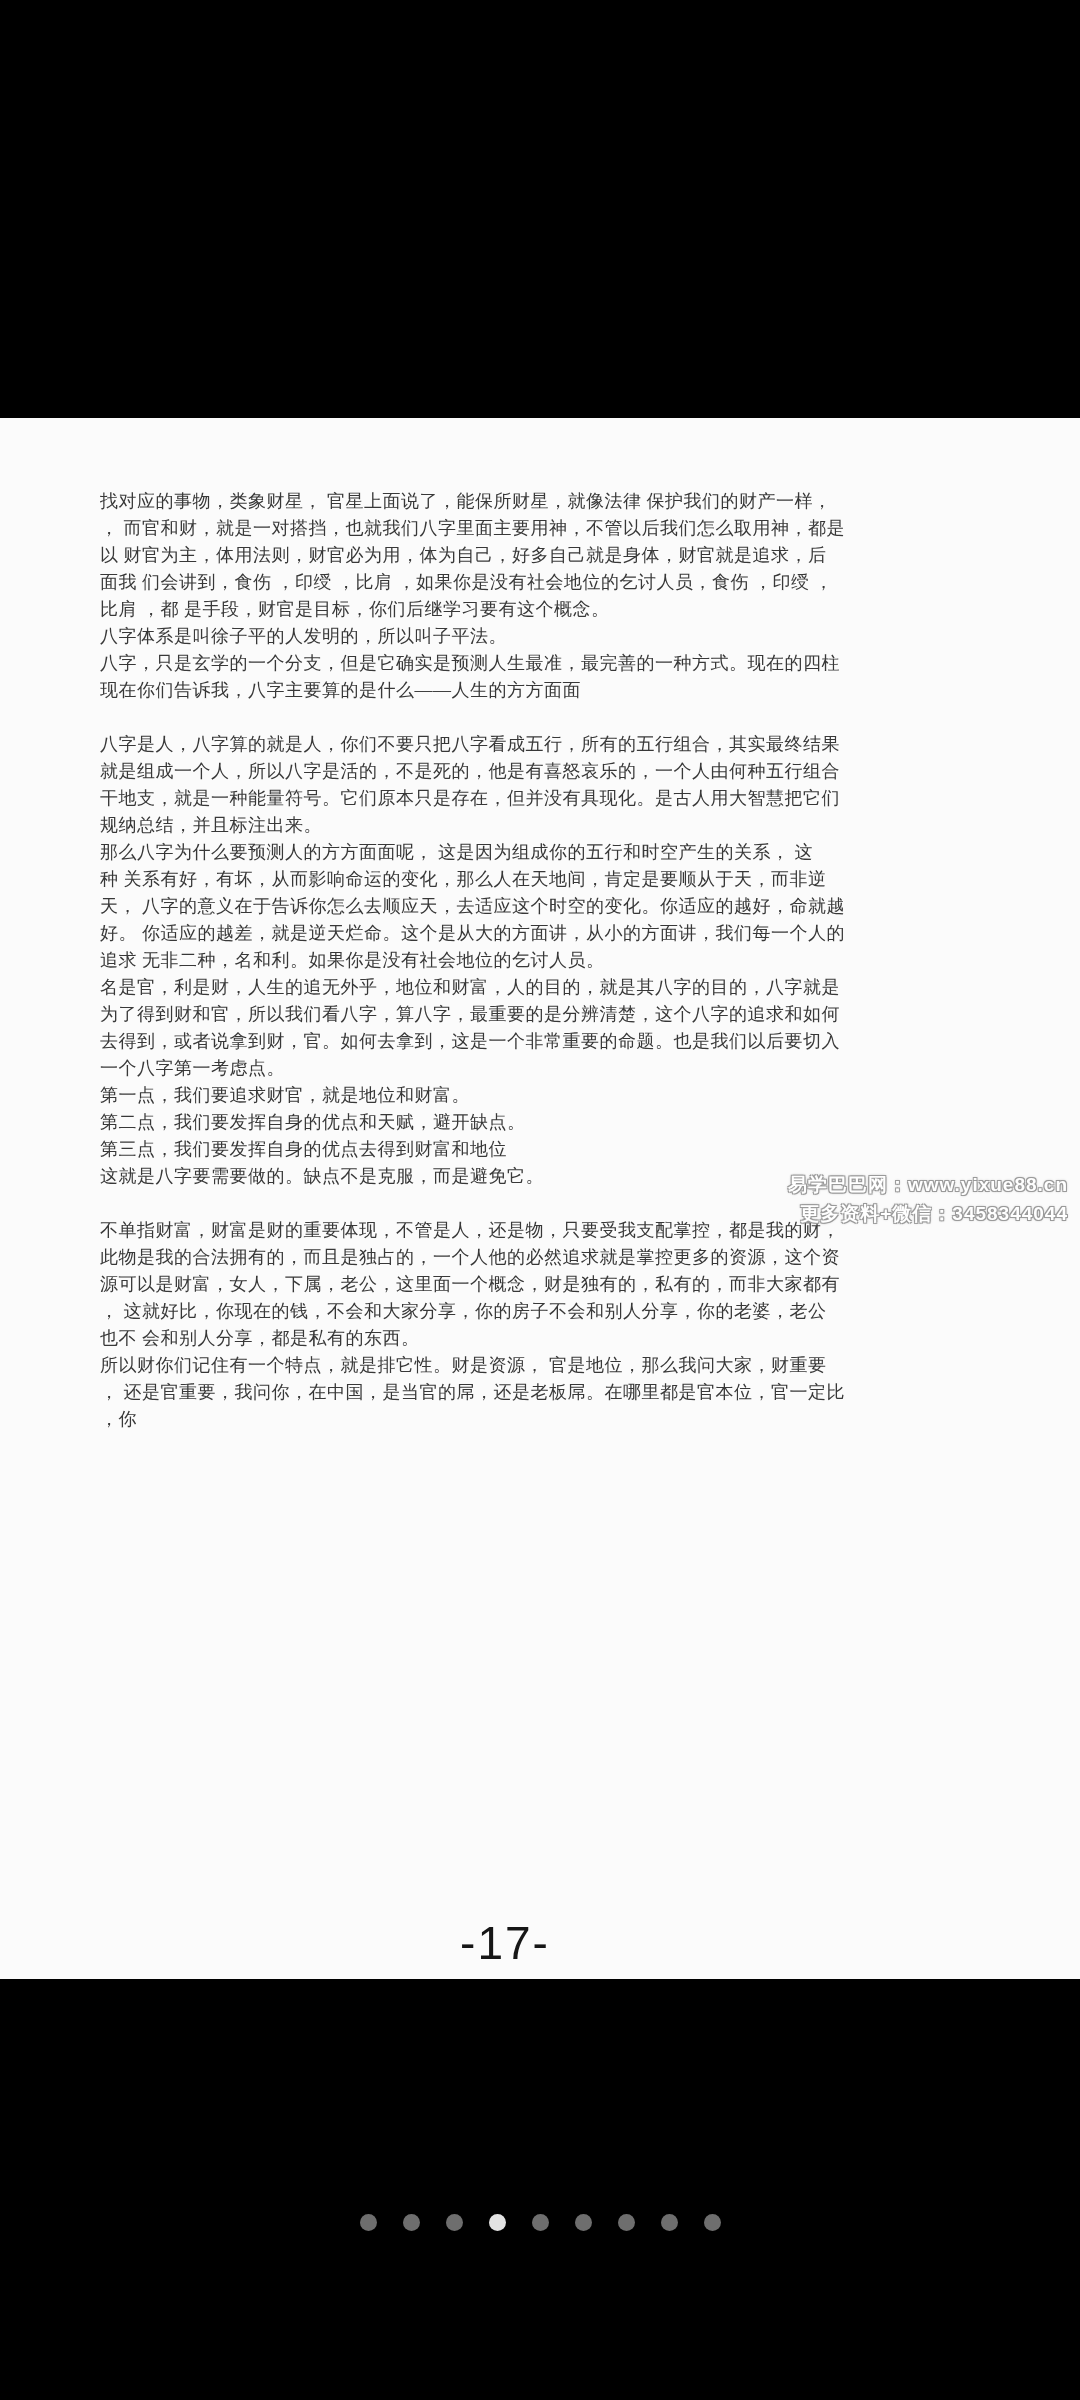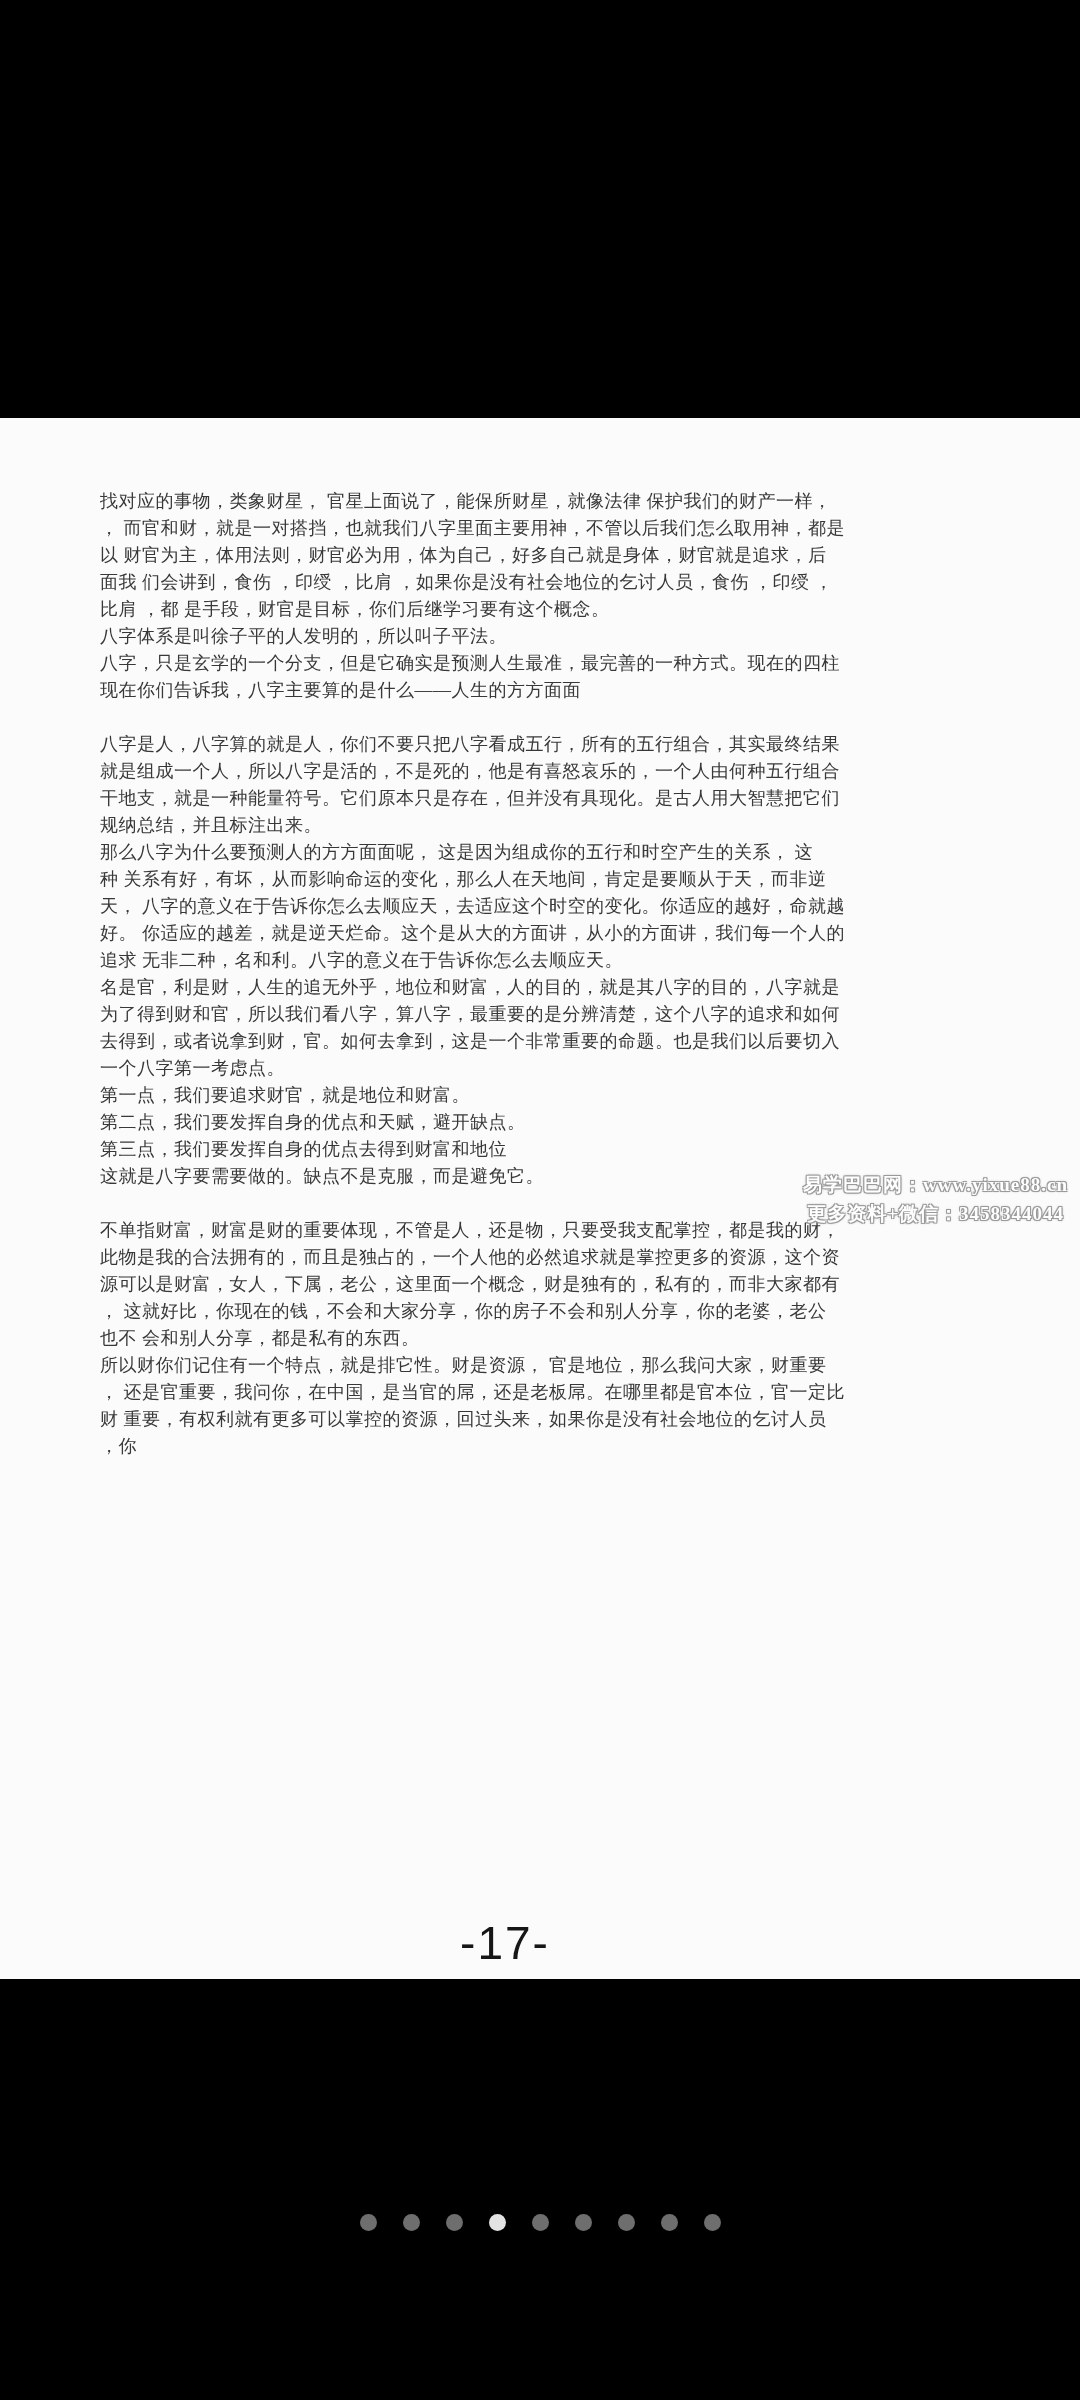--- a/index.html
+++ b/index.html
@@ -13,22 +13,22 @@
   }
   .text-block{
     position:absolute;left:100px;top:70px;width:890px;
     font-size:18px;line-height:27px;letter-spacing:0.5px;
     color:#383838;
   }
   .para + .para{margin-top:27px;}
   .text-line{white-space:nowrap;}
   .watermark{
     position:absolute;top:752px;right:12px;
-    font-family:Liberation Serif, serif;
-    font-size:19px;font-weight:bold;line-height:29px;text-align:center;
+    font-family:Liberation Sans, sans-serif;
+    font-size:19px;font-weight:bold;line-height:29px;text-align:right;
     color:#ffffff;
     text-shadow:-1px -1px 0 #9a9a9a, 1px -1px 0 #9a9a9a,
                 -1px 1px 0 #9a9a9a, 1px 1px 0 #9a9a9a,
                  0 0 3px #8a8a8a;
     letter-spacing:1px;
   }
   .page-number{
     position:absolute;top:1498px;left:0;width:1080px;text-align:center;
     transform:translateX(-35px);
     font-family:"Liberation Sans", sans-serif;
@@ -59,39 +59,38 @@
         </div>
       <div class="para">
           <div class="text-line">八字是人，八字算的就是人，你们不要只把八字看成五行，所有的五行组合，其实最终结果</div>
           <div class="text-line">就是组成一个人，所以八字是活的，不是死的，他是有喜怒哀乐的，一个人由何种五行组合</div>
           <div class="text-line">干地支，就是一种能量符号。它们原本只是存在，但并没有具现化。是古人用大智慧把它们</div>
           <div class="text-line">规纳总结，并且标注出来。</div>
           <div class="text-line">那么八字为什么要预测人的方方面面呢，  这是因为组成你的五行和时空产生的关系， 这</div>
           <div class="text-line">种 关系有好，有坏，从而影响命运的变化，那么人在天地间，肯定是要顺从于天，而非逆</div>
           <div class="text-line">天， 八字的意义在于告诉你怎么去顺应天，去适应这个时空的变化。你适应的越好，命就越</div>
           <div class="text-line">好。 你适应的越差，就是逆天烂命。这个是从大的方面讲，从小的方面讲，我们每一个人的</div>
-          <div class="text-line">追求 无非二种，名和利。八字的意义在于告诉你怎么去顺应天。</div>
+          <div class="text-line">追求 无非二种，名和利。如果你是没有社会地位的乞讨人员。</div>
           <div class="text-line">名是官，利是财，人生的追无外乎，地位和财富，人的目的，就是其八字的目的，八字就是</div>
           <div class="text-line">为了得到财和官，所以我们看八字，算八字，最重要的是分辨清楚，这个八字的追求和如何</div>
           <div class="text-line">去得到，或者说拿到财，官。如何去拿到，这是一个非常重要的命题。也是我们以后要切入</div>
           <div class="text-line">一个八字第一考虑点。</div>
           <div class="text-line">第一点，我们要追求财官，就是地位和财富。</div>
           <div class="text-line">第二点，我们要发挥自身的优点和天赋，避开缺点。</div>
           <div class="text-line">第三点，我们要发挥自身的优点去得到财富和地位</div>
           <div class="text-line">这就是八字要需要做的。缺点不是克服，而是避免它。</div>
         </div>
       <div class="para">
           <div class="text-line">不单指财富，财富是财的重要体现，不管是人，还是物，只要受我支配掌控，都是我的财，</div>
           <div class="text-line">此物是我的合法拥有的，而且是独占的，一个人他的必然追求就是掌控更多的资源，这个资</div>
           <div class="text-line">源可以是财富，女人，下属，老公，这里面一个概念，财是独有的，私有的，而非大家都有</div>
           <div class="text-line">， 这就好比，你现在的钱，不会和大家分享，你的房子不会和别人分享，你的老婆，老公</div>
           <div class="text-line">也不 会和别人分享，都是私有的东西。</div>
           <div class="text-line">所以财你们记住有一个特点，就是排它性。财是资源， 官是地位，那么我问大家，财重要</div>
           <div class="text-line">， 还是官重要，我问你，在中国，是当官的屌，还是老板屌。在哪里都是官本位，官一定比</div>
-          <div class="text-line">财 重要，有权利就有更多可以掌控的资源，回过头来，如果你是没有社会地位的乞讨人员</div>
           <div class="text-line">，你</div>
         </div>
     </div>
     <div class="watermark">
       <div>易学巴巴网：www.yixue88.cn</div>
       <div>更多资料+微信：3458344044</div>
     </div>
     <div class="page-number">-17-</div>
   </div>
   <div class="dots">

